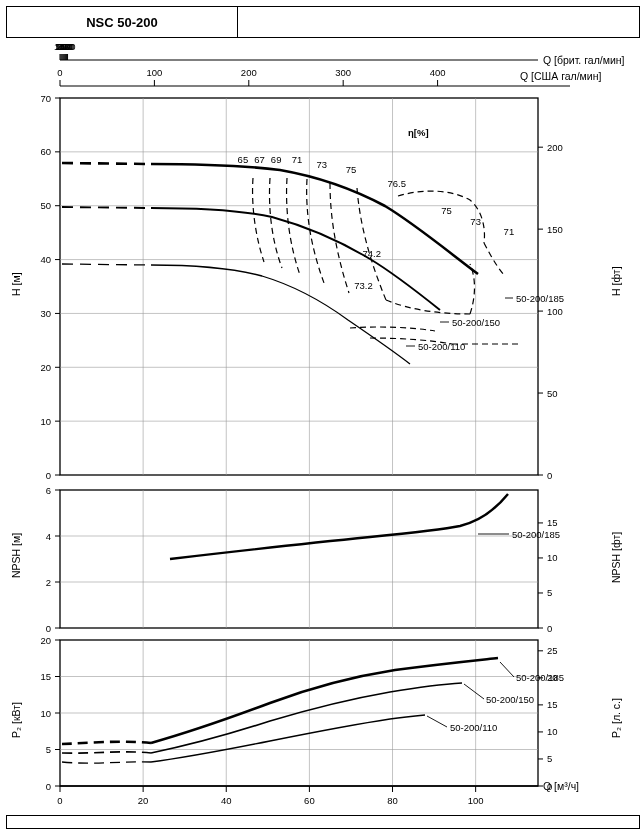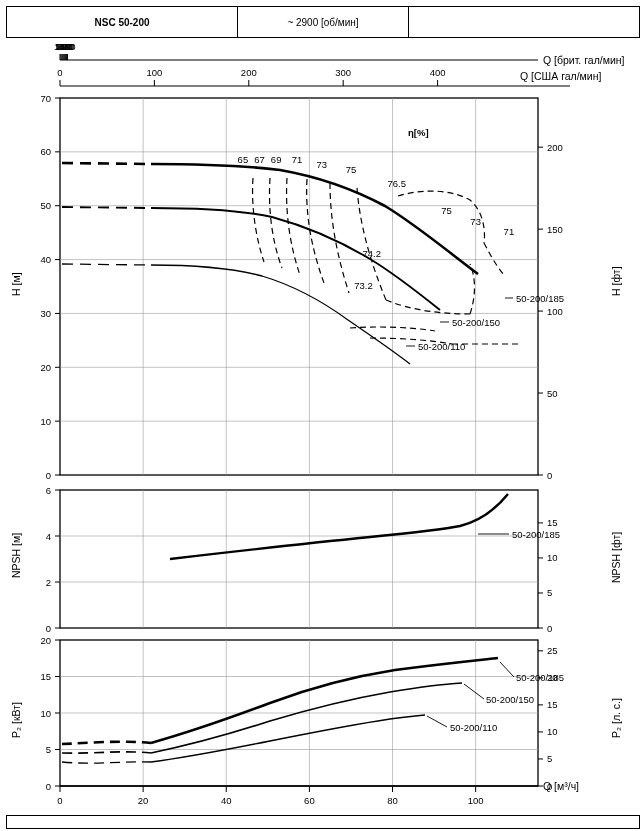--- a/index.html
+++ b/index.html
@@ -1,21 +1,21 @@
 <!DOCTYPE html>
 <html><head>
 <meta charset="utf-8">
 <style>
   html,body{margin:0;padding:0;background:#fff;}
   body{width:644px;height:831px;font-family:"Liberation Sans",sans-serif;color:#000;}
   .page{position:relative;width:644px;height:831px;}
 
   
   .hdr{position:absolute;left:6px;top:6px;width:632px;height:30px;border:1.5px solid #000;display:flex;}
-  .hdr .cell{display:flex;align-items:center;justify-content:center;font-size:10px;}
+  .hdr .cell{display:flex;align-items:center;justify-content:center;font-size:13px;}
   .hdr .c1{width:230px;border-right:1.5px solid #000;font-weight:bold;}
   .hdr .c2{width:170px;border-right:1.5px solid #000;}
   .hdr .c3{flex:1;}
 
   
   svg{display:block;}
   .lbl{font-size:9.5px;font-family:"Liberation Sans",sans-serif;}
   .lblb{font-size:9.5px;font-weight:bold;font-family:"Liberation Sans",sans-serif;}
   .axttl{font-size:10.5px;font-family:"Liberation Sans",sans-serif;}
   .tick{font-size:9.5px;font-family:"Liberation Sans",sans-serif;}
@@ -24,21 +24,20 @@
   .sidecode{position:absolute;right:2px;top:690px;font-size:8.5px;
             transform:rotate(-90deg);transform-origin:100% 0;white-space:nowrap;}
 </style>
 </head>
 <body>
 
 <div class="page">
 
   <div class="hdr">
     <div class="cell c1">NSC 50-200</div>
-    <div class="cell c2">~ 2900 [об/мин]</div>
   </div>
 
   <svg width="644" height="790" viewBox="0 0 644 790" style="position:absolute;left:0;top:38px;">
 
     <g>
       <line x1="60" y1="22" x2="538" y2="22" stroke="#000" stroke-width="1.2"></line>
       <g id="qimp-ticks">
           <line x1="60" y1="22" x2="60" y2="16" stroke="#000" stroke-width="1"></line>
           <text x="60" y="12" text-anchor="middle" class="tick">0</text>
           <line x1="60.94477739130435" y1="22" x2="60.94477739130435" y2="16" stroke="#000" stroke-width="1"></line>

